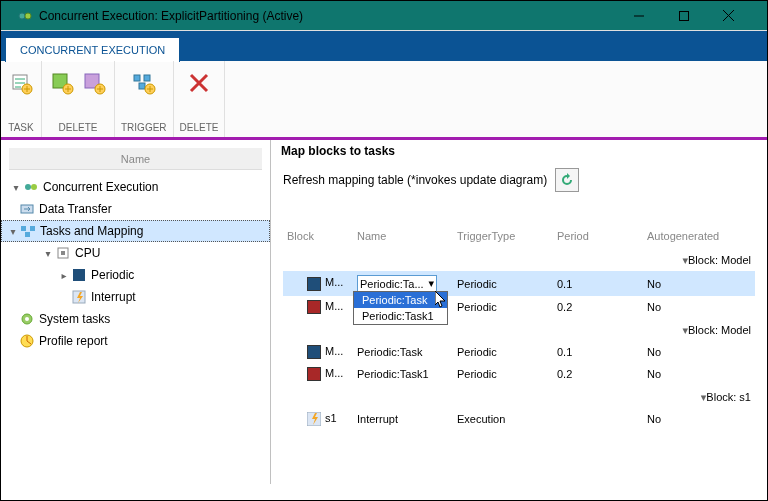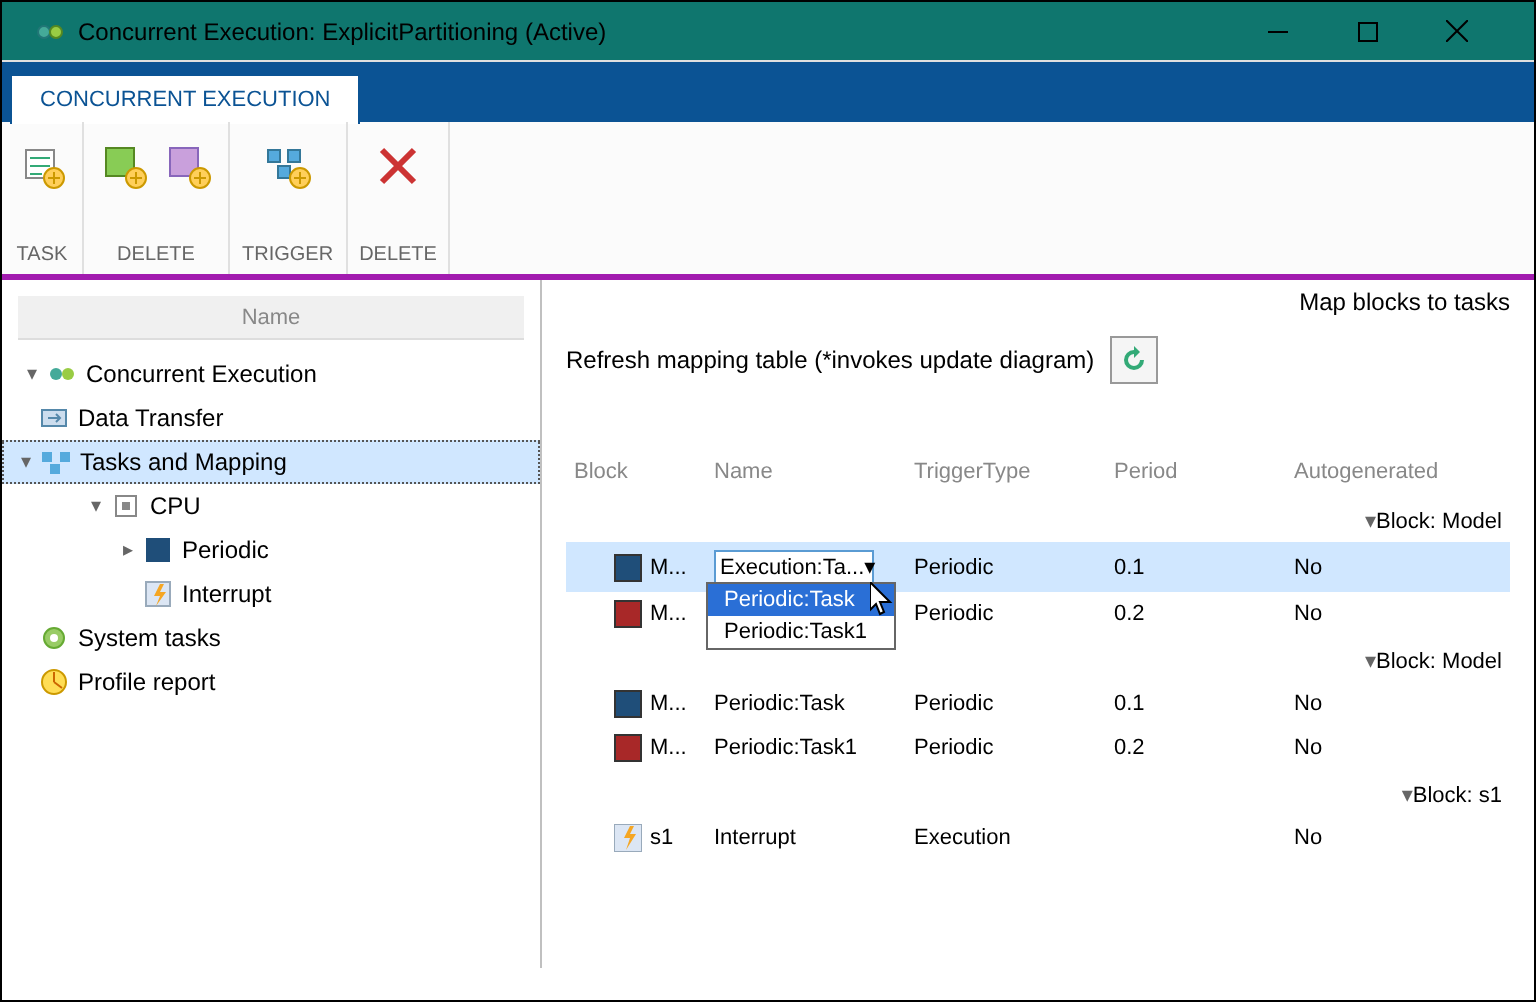--- a/index.html
+++ b/index.html
@@ -222,21 +222,21 @@
               <path d="M8 8V3M8 8l4 3" stroke="#c60"></path>
             </svg>
           </span>
         <span>Profile report</span>
       </div>
     </div>
   </div>
 
   <div class="main">
 
-    <div style="font-weight:normal; font-size:12px; margin-top:-4px; margin-bottom:10px; margin-left:-2px;text-align:right;">Map blocks to tasks</div>
+    <div style="font-weight:bold; font-size:12px; margin-top:-4px; margin-bottom:10px; margin-left:-2px;">Map blocks to tasks</div>
 
     <div class="refresh-row">
       <span>Refresh mapping table (*invokes update diagram)</span>
       <div class="refresh-btn">
         <svg width="16" height="16">
             <path d="M8 3a5 5 0 1 0 5 5h-2a3 3 0 1 1-3-3V3z" fill="#3a7"></path>
             <path d="M8 1l3 3-3 3z" fill="#3a7"></path>
           </svg>
       </div>
     </div>
@@ -253,21 +253,21 @@
       </thead>
       <tbody>
 
         <tr class="grouprow">
             <td colspan="5"><span class="tw">▾</span><span>Block: Model</span></td>
           </tr>
         <tr class="highlight-row">
           <td style="padding-left:24px"><span class="colorsq" style="background:#1f4e79"></span><span>M...</span></td>
           <td style="position:relative">
             <span class="name-select">
-              <span>Execution:Ta...</span>
+              <span>Periodic:Ta...</span>
                 <span>▾</span>
             </span>
             <div class="dropdown" style="left:0; top:20px; width:95px;">
               <div class="opt sel">Periodic:Task</div>
               <div class="opt">Periodic:Task1</div>
             </div>
             <svg class="cursor-icon" style="left:82px; top:20px;" width="14" height="18">
                 <path d="M0 0v14l3-3 2 5 2-1-2-5h5z" fill="#fff" stroke="#000"></path>
               </svg>
           </td>

